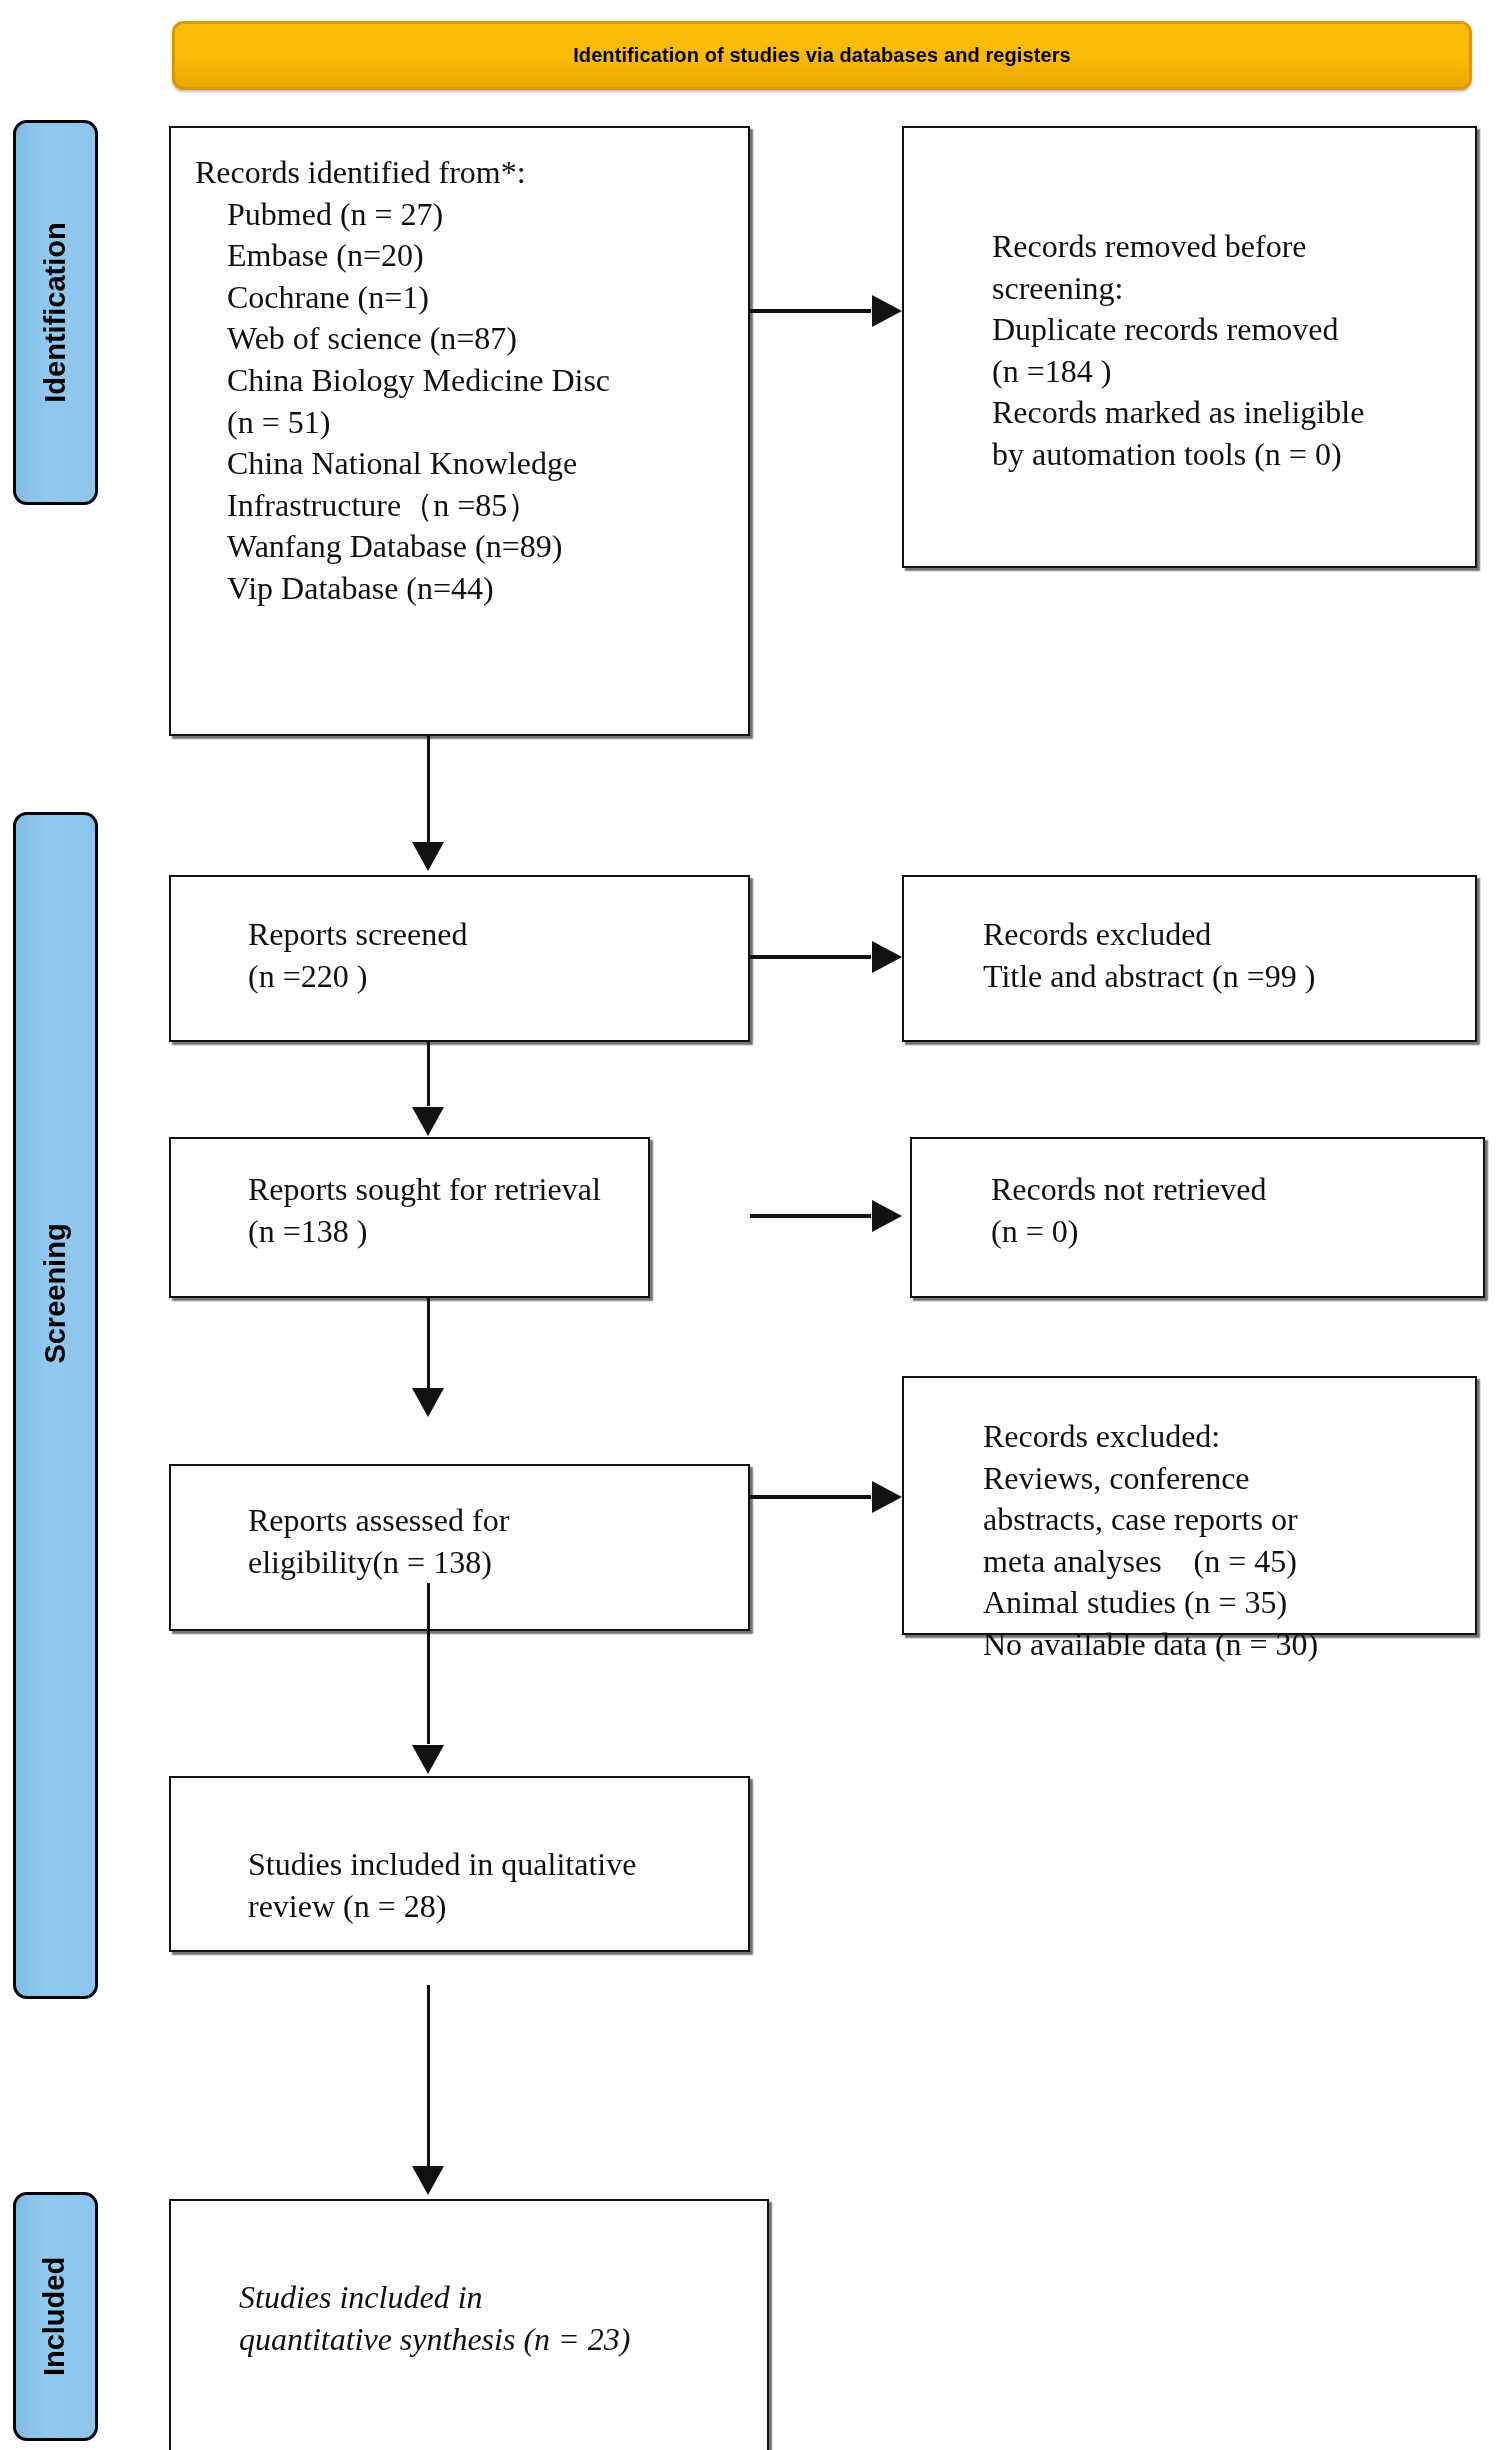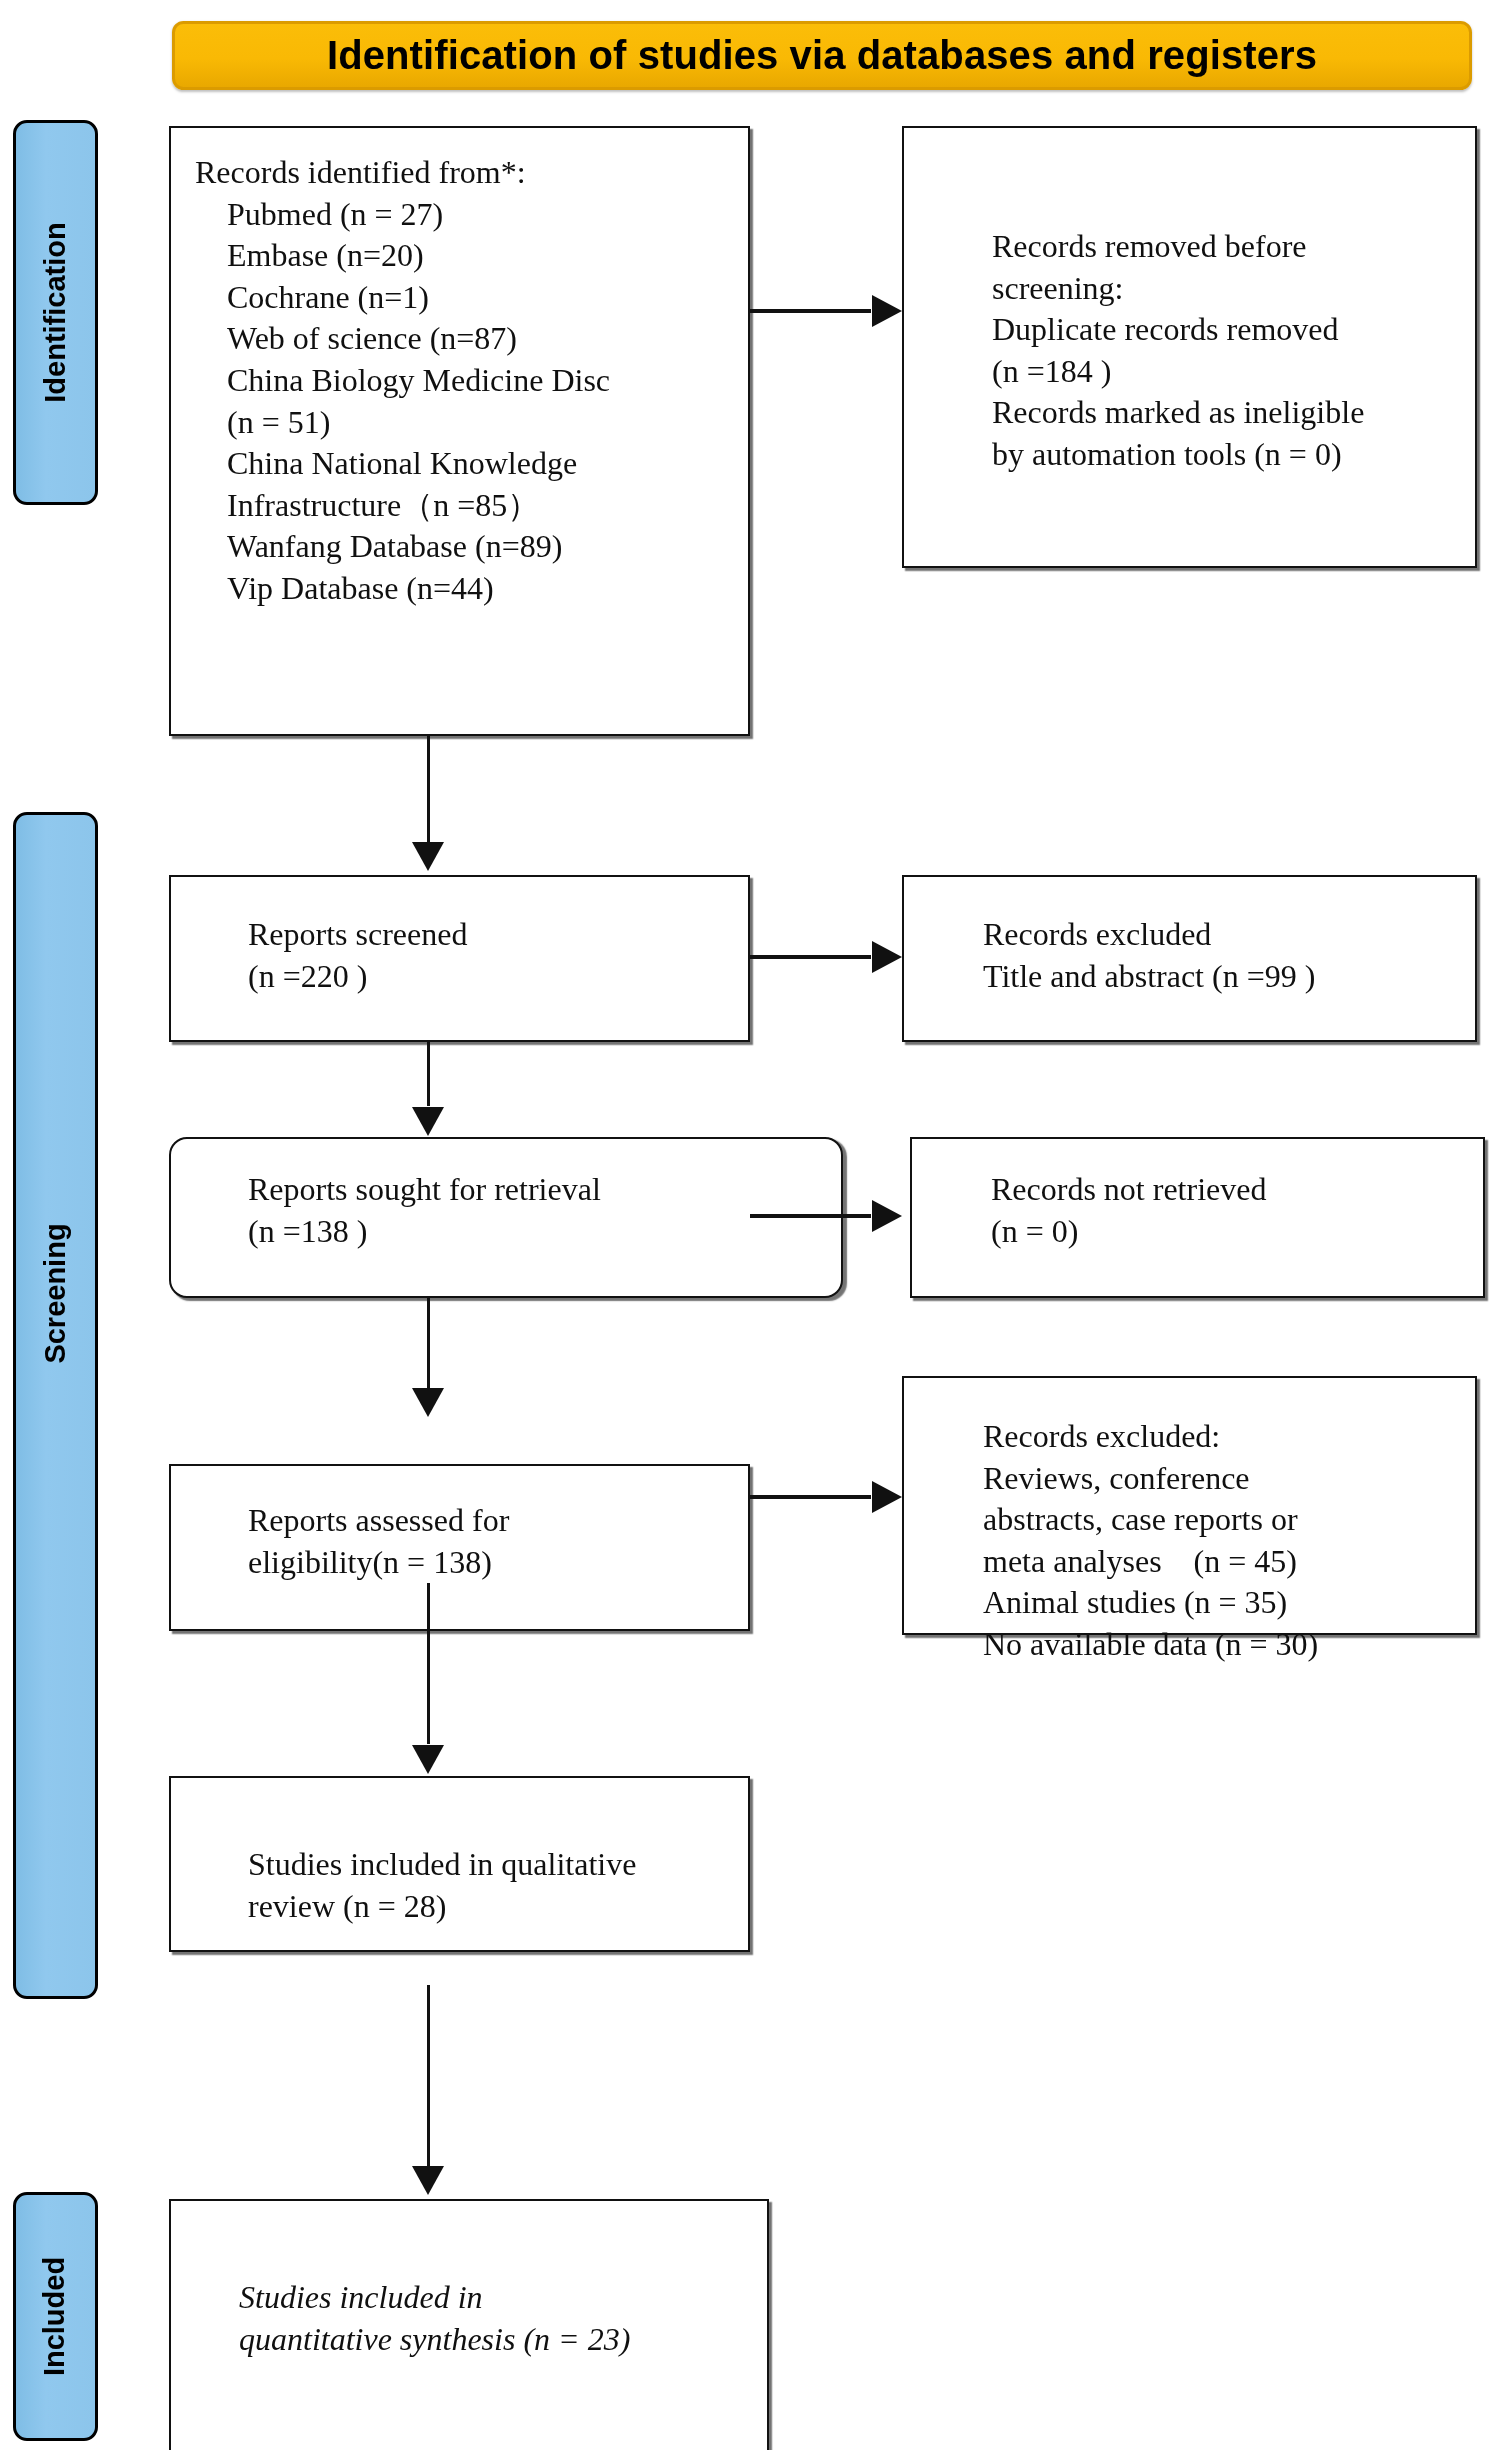--- a/index.html
+++ b/index.html
@@ -31,21 +31,21 @@
     border-radius: 11.4px;
     box-sizing: border-box;
     display: flex;
     align-items: center;
     justify-content: center;
     box-shadow: 0 1.9px 2.5px rgba(0,0,0,0.25);
   }
   .header-banner-text {
     font-family: "Liberation Sans", "DejaVu Sans", sans-serif;
     font-weight: bold;
-    font-size: 40px;
+    font-size: 20px;
     color: #000000;
     letter-spacing: 0.1px;
     white-space: nowrap;
     text-align: center;
   }
 
   
   .stage-rail {
     position: absolute;
     left: 12.6px;
@@ -89,21 +89,21 @@
     line-height: 1.30;
     color: #101010;
     white-space: pre-wrap;
   }
 
   
   #box-identified      { left: 169px;  top: 126px;  width: 581px;  height: 610px; }
   #box-removed         { left: 902px; top: 126px;  width: 575px;  height: 442px; }
   #box-screened        { left: 169px;  top: 875px; width: 581px;  height: 167px; }
   #box-excluded-ta     { left: 902px; top: 875px; width: 575px;  height: 167px; }
-  #box-sought          { left: 169px;  top: 1137px; width: 674px;  height: 161px; border-radius: 18px; }
+  #box-sought          { left: 169px;  top: 1137px; width: 481px;  height: 161px; }
   #box-not-retrieved   { left: 902px; top: 1137px; width: 575px;  height: 161px; margin-left: 8px; }
   #box-assessed        { left: 169px;  top: 1416px; width: 581px;  height: 167px; margin-top: 48px; }
   #box-excluded-full   { left: 902px; top: 1376px; width: 575px;  height: 259px; }
   #box-qualitative     { left: 169px;  top: 1776px; width: 581px;  height: 176px; }
   #box-quantitative    { left: 169px;  top: 2199px; width: 600px;  height: 283px; font-style: italic; }
 
   
   #box-identified   .box-text { top: 24px;  padding: 0 16.4px 0 24px; }
   #box-removed      .box-text { top: 98px; padding: 0 16.4px 0 88px; }
   #box-screened     .box-text { top: 37px;  padding: 0 16.4px 0 77px; }

